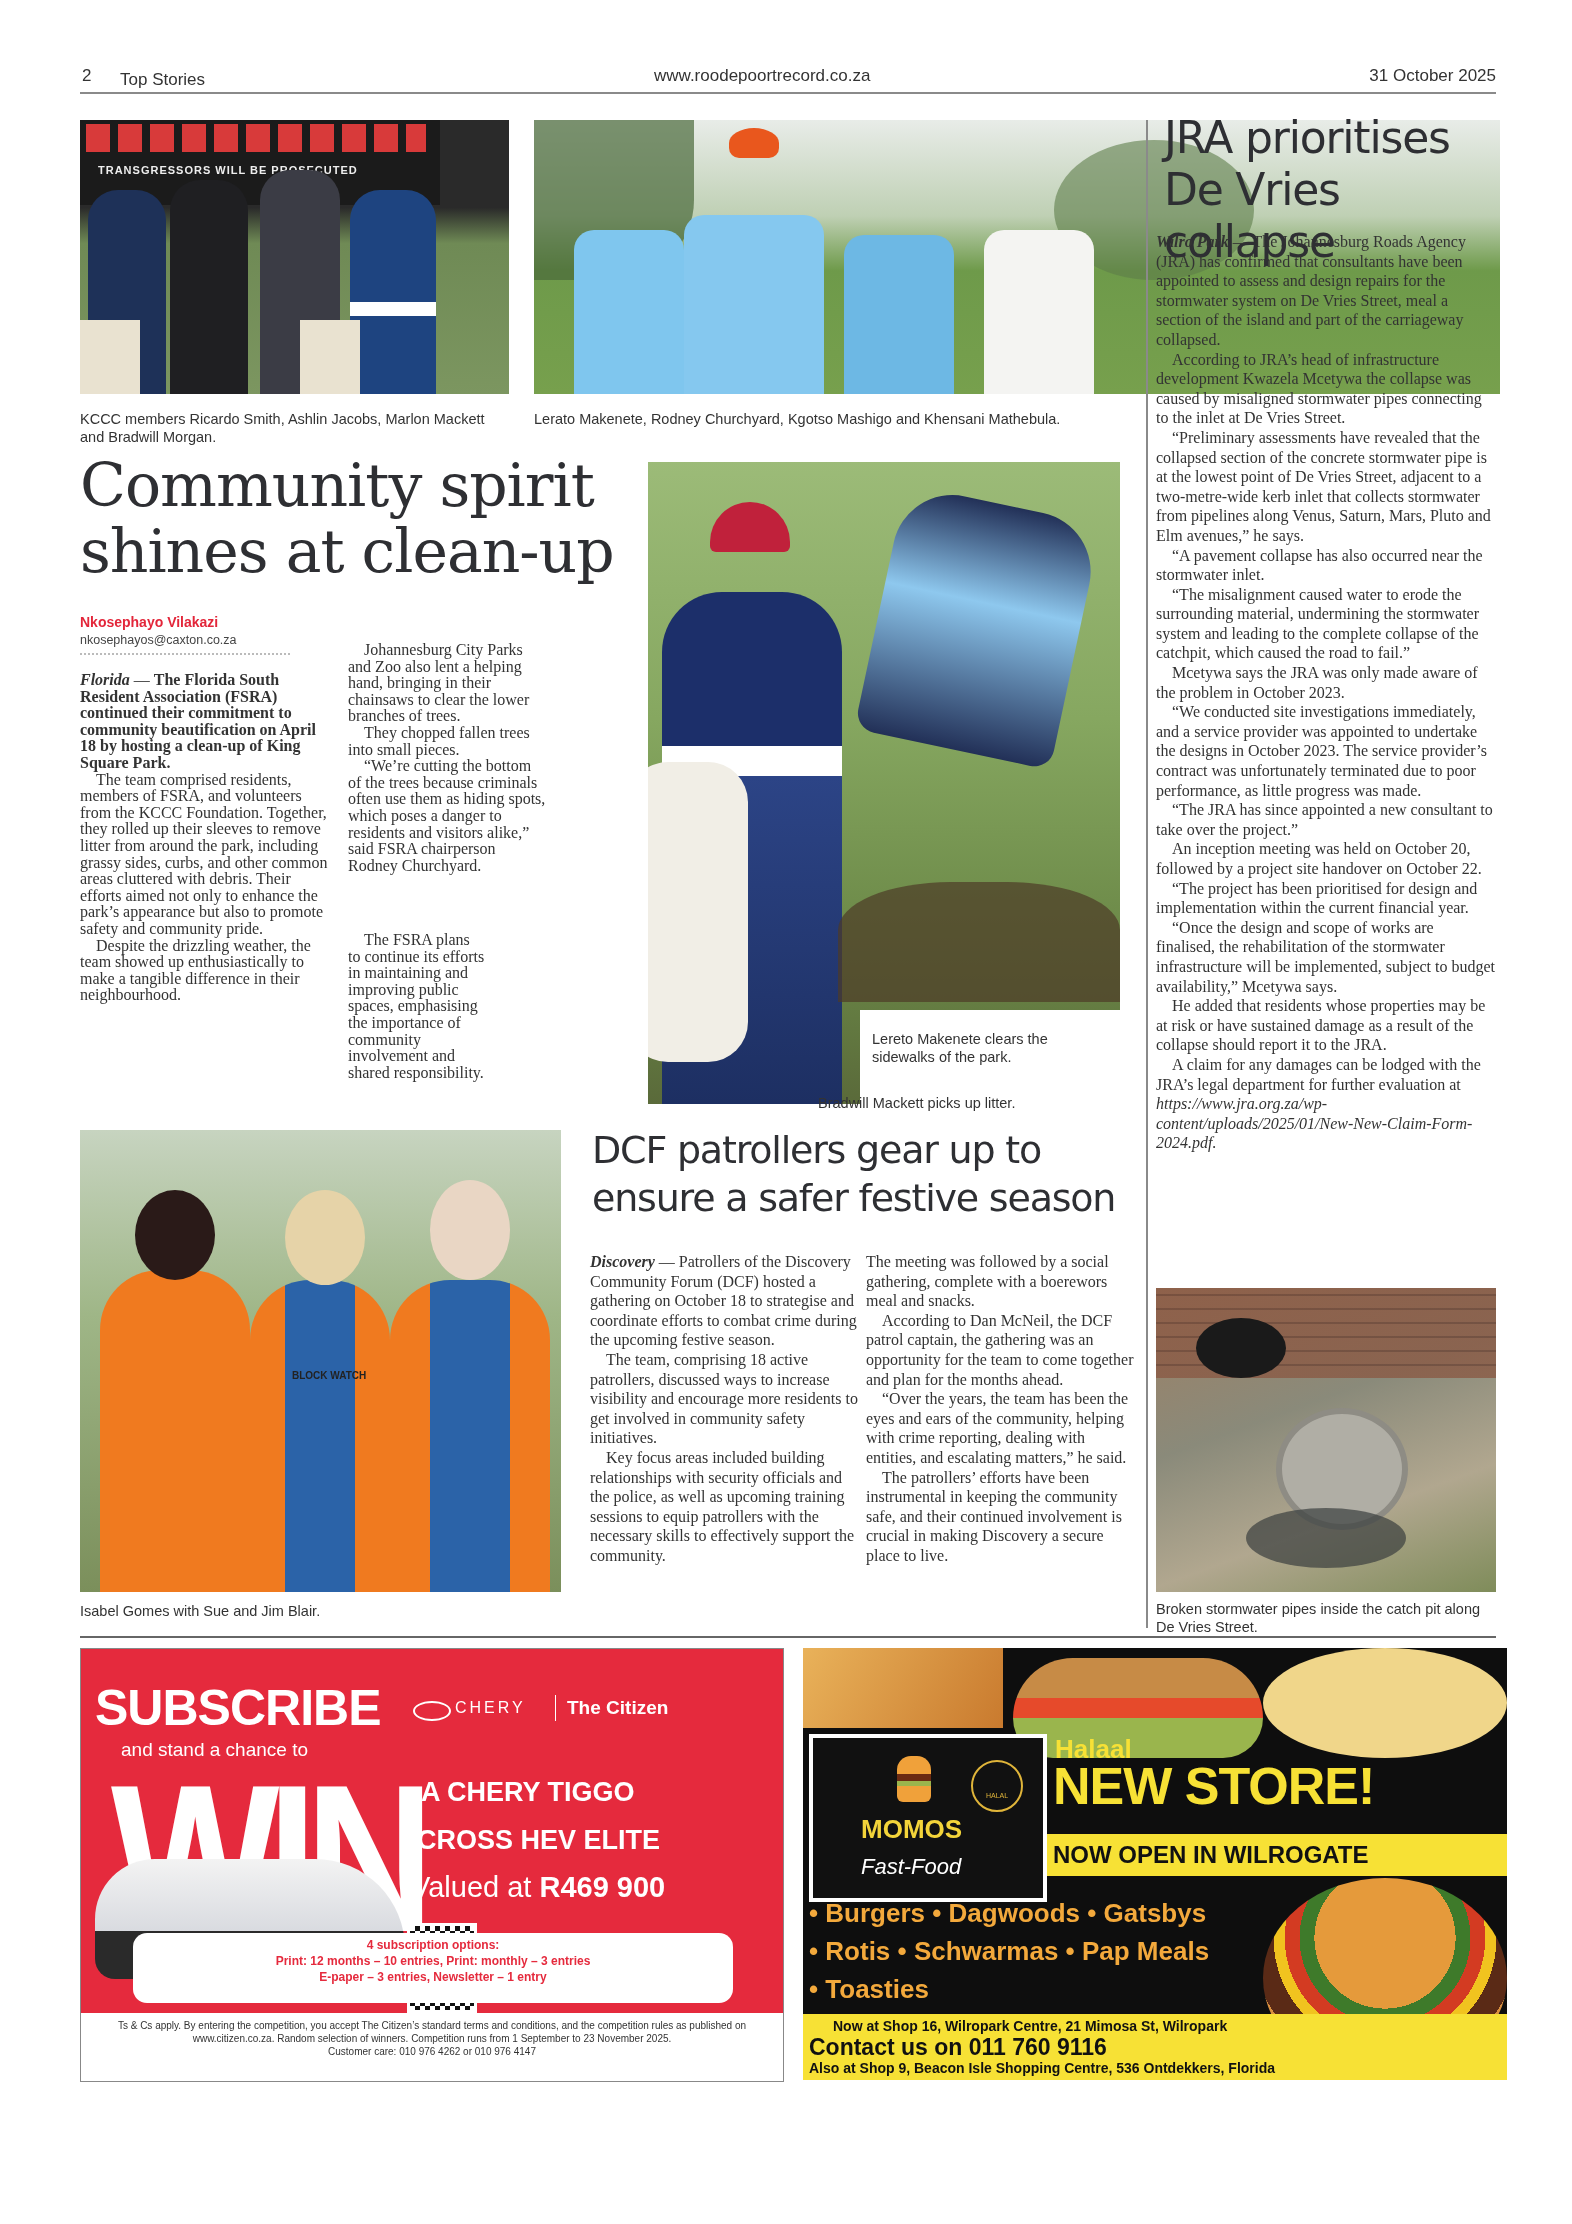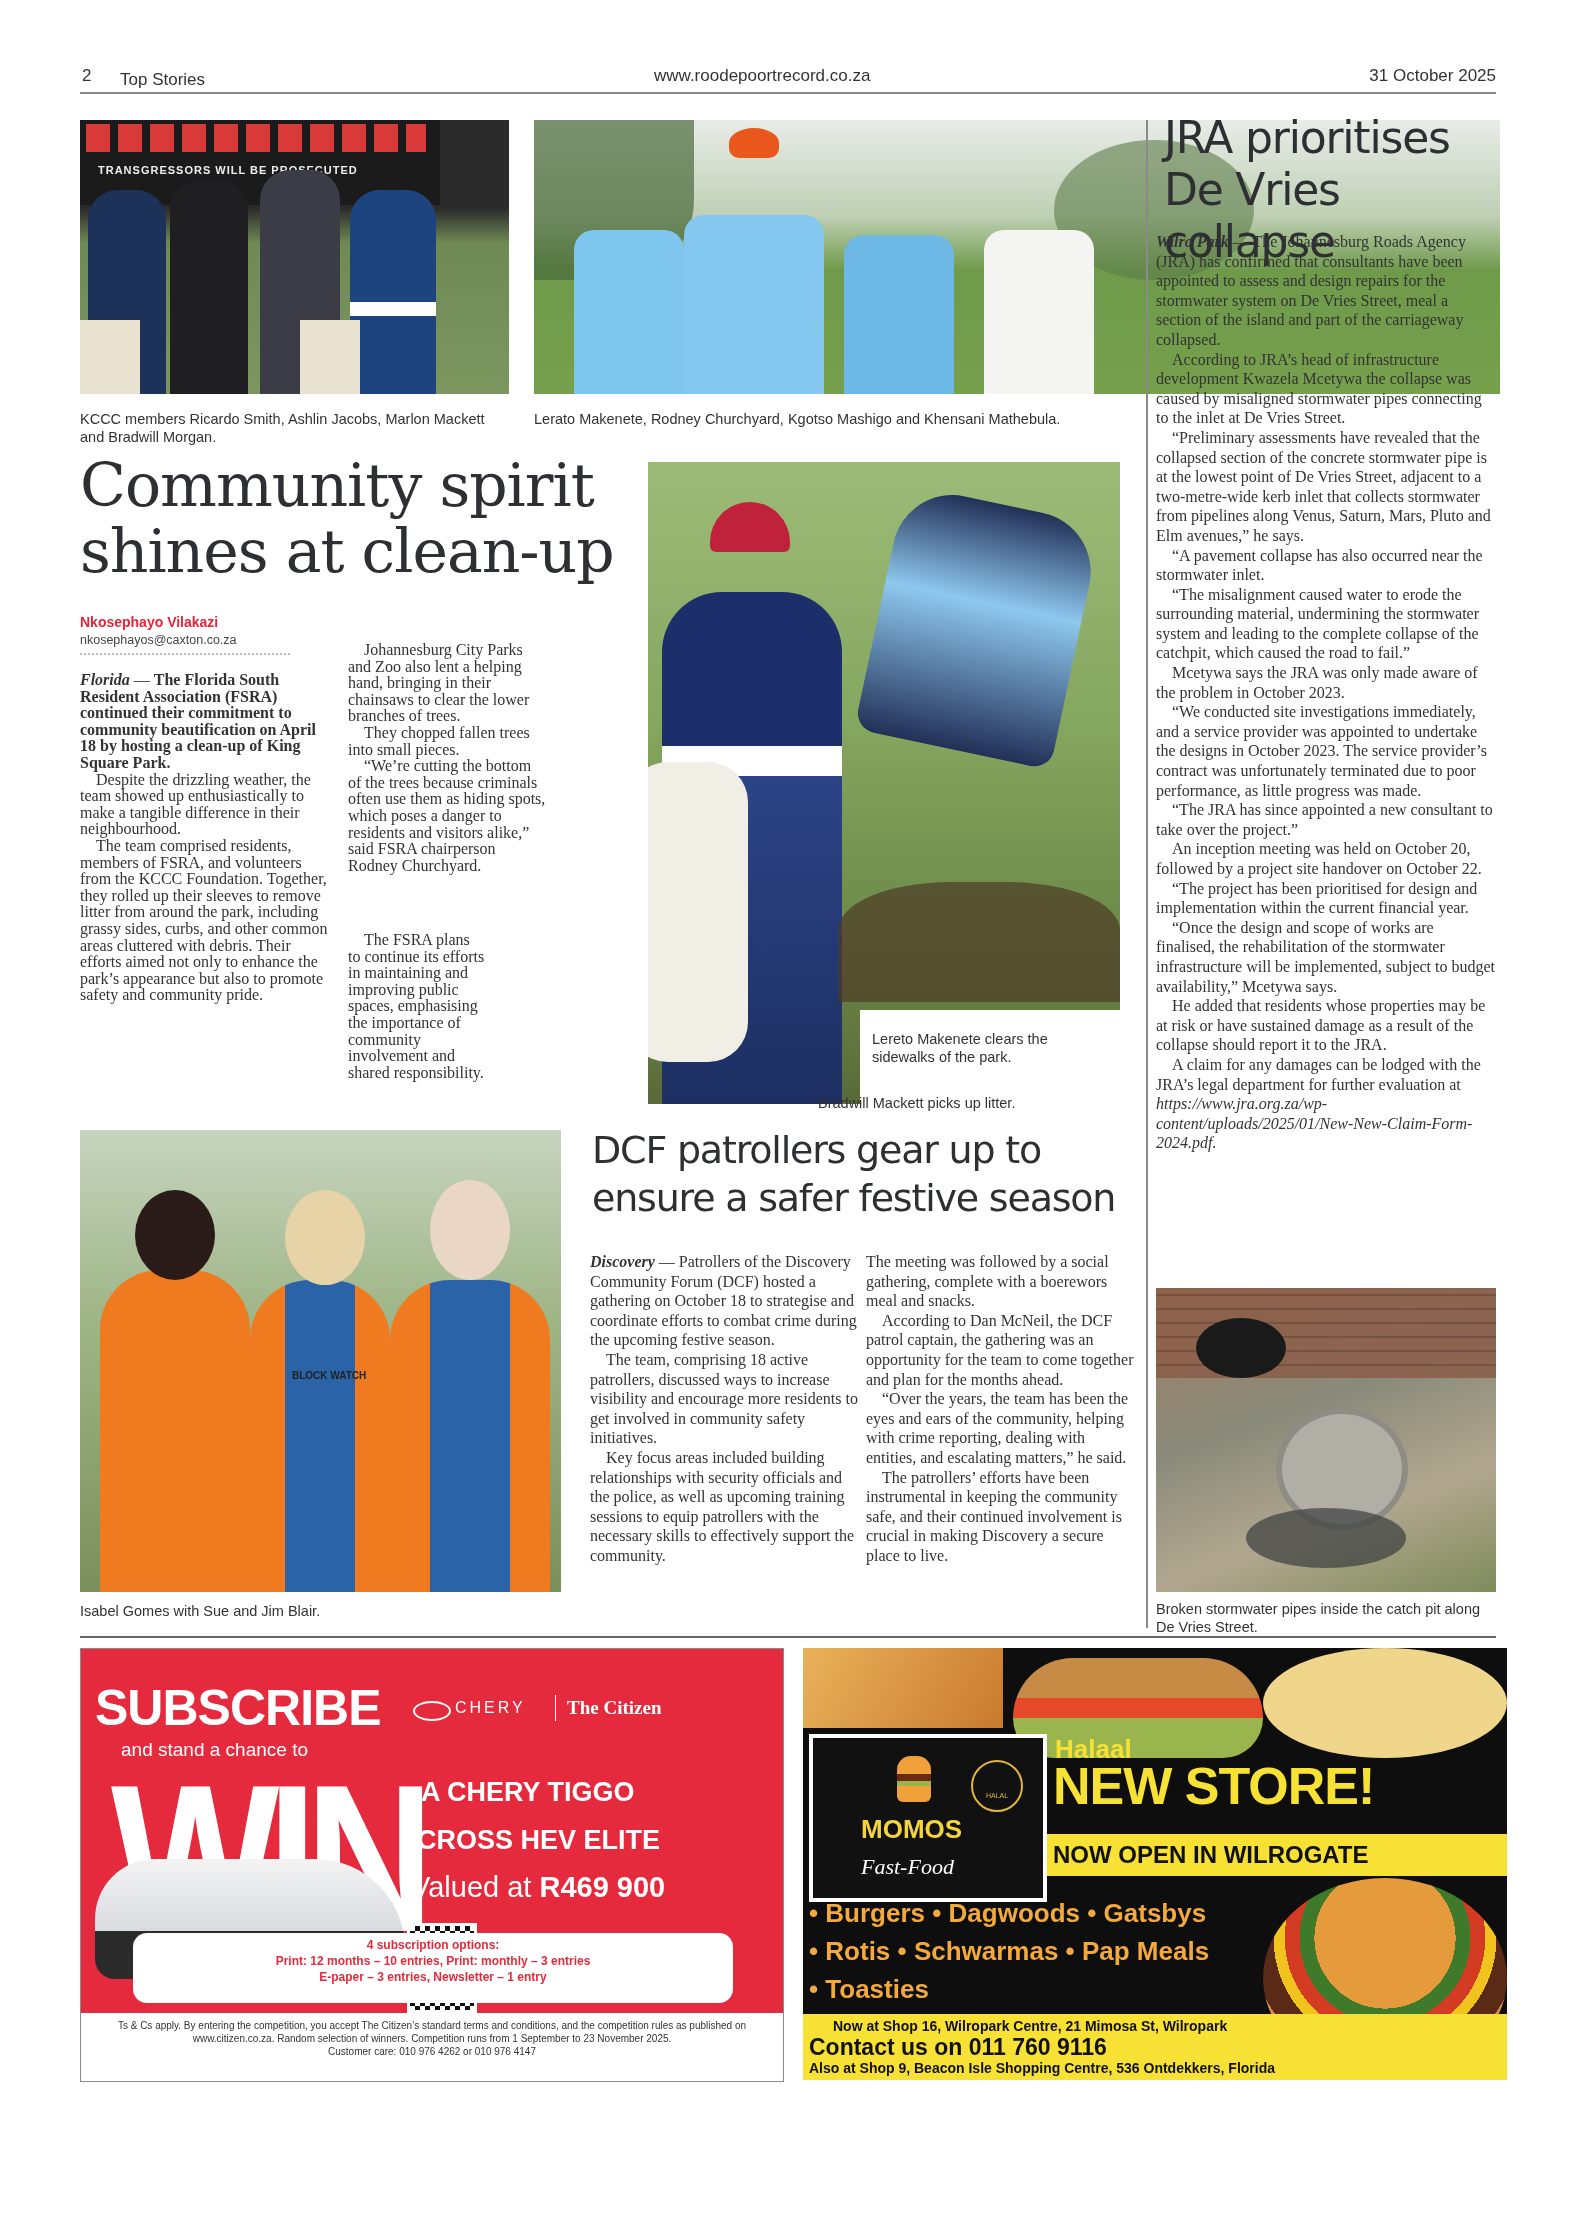--- a/index.html
+++ b/index.html
@@ -1,19 +1,19 @@
 <!DOCTYPE html>
 <html><head>
 <meta charset="utf-8">
 <style>
   html, body { margin:0; padding:0; background:#fff; }
   body { width:1572px; height:2224px; position:relative; overflow:hidden; font-family:"Liberation Serif", serif; color:#2a2a2e; }
   .abs { position:absolute; }
   .sans { font-family:"Liberation Sans", sans-serif; }
-  .serif { font-family:Liberation Serif, serif; }
+  .serif { font-family:Liberation Sans, sans-serif; }
 
   
   .hdr { top:66px; left:80px; width:1416px; height:26px; border-bottom:2px solid #8a8a8a; font-family:"Liberation Sans", sans-serif; font-size:17px; color:#333; }
   .hdr .pg { position:absolute; left:2px; top:0; }
   .hdr .sec { position:absolute; left:40px; top:4px; }
   .hdr .url { position:absolute; left:574px; top:0; }
   .hdr .date { position:absolute; right:0; top:0; }
 
   
   .photo { position:absolute; overflow:hidden; }
@@ -82,22 +82,22 @@
 </div>
 
 <div class="abs" style="left:80px;top:614px;width:230px;">
   <div class="byline-name">Nkosephayo Vilakazi</div>
   <div class="byline-email" style="margin-top:3px;">nkosephayos@caxton.co.za</div>
   <div style="margin-top:6px;border-top:2px dotted #bbb;width:210px;"></div>
 </div>
 
 <div class="abs body-text" style="left:80px;top:672px;width:252px;">
   <p class="first"><span class="dateline">Florida</span> — <span class="lead-b">The Florida South Resident Association (FSRA) continued their commitment to community beautification on April 18 by hosting a clean-up of King Square Park.</span></p>
+  <p>The team comprised residents, members of FSRA, and volunteers from the KCCC Foundation. Together, they rolled up their sleeves to remove litter from around the park, including grassy sides, curbs, and other common areas cluttered with debris. Their efforts aimed not only to enhance the park’s appearance but also to promote safety and community pride.</p>
   <p>Despite the drizzling weather, the team showed up enthusiastically to make a tangible difference in their neighbourhood.</p>
-  <p>The team comprised residents, members of FSRA, and volunteers from the KCCC Foundation. Together, they rolled up their sleeves to remove litter from around the park, including grassy sides, curbs, and other common areas cluttered with debris. Their efforts aimed not only to enhance the park’s appearance but also to promote safety and community pride.</p>
 </div>
 
 <div class="abs body-text" style="left:348px;top:642px;width:200px;">
   <p>Johannesburg City Parks and Zoo also lent a helping hand, bringing in their chainsaws to clear the lower branches of trees.</p>
   <p>They chopped fallen trees into small pieces.</p>
   <p>“We’re cutting the bottom of the trees because criminals often use them as hiding spots, which poses a danger to residents and visitors alike,” said FSRA chairperson Rodney Churchyard.</p>
 </div>
 <div class="abs body-text" style="left:348px;top:932px;width:138px;">
   <p>The FSRA plans to continue its efforts in maintaining and improving public spaces, emphasising the importance of community involvement and shared responsibility.</p>
 </div>

